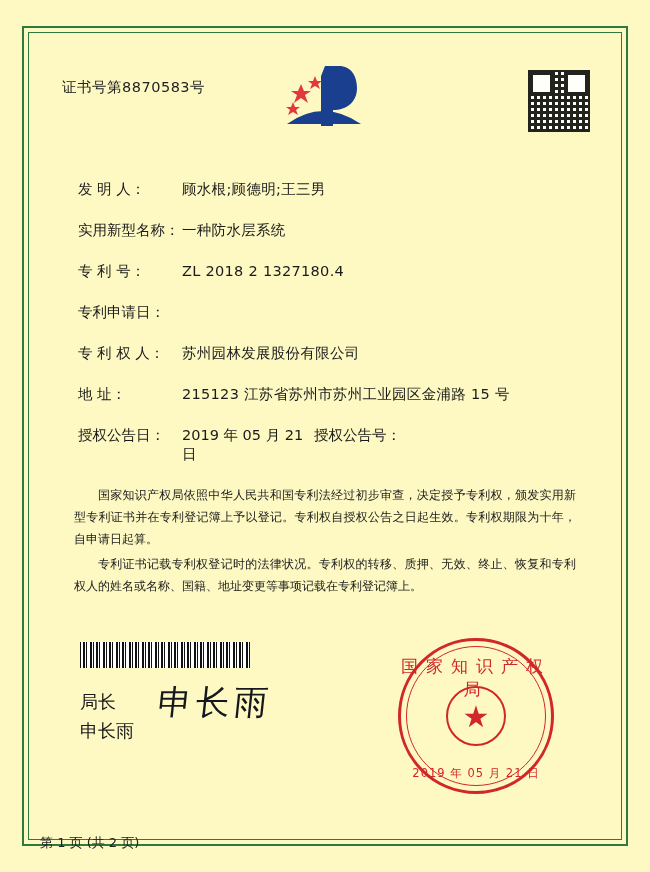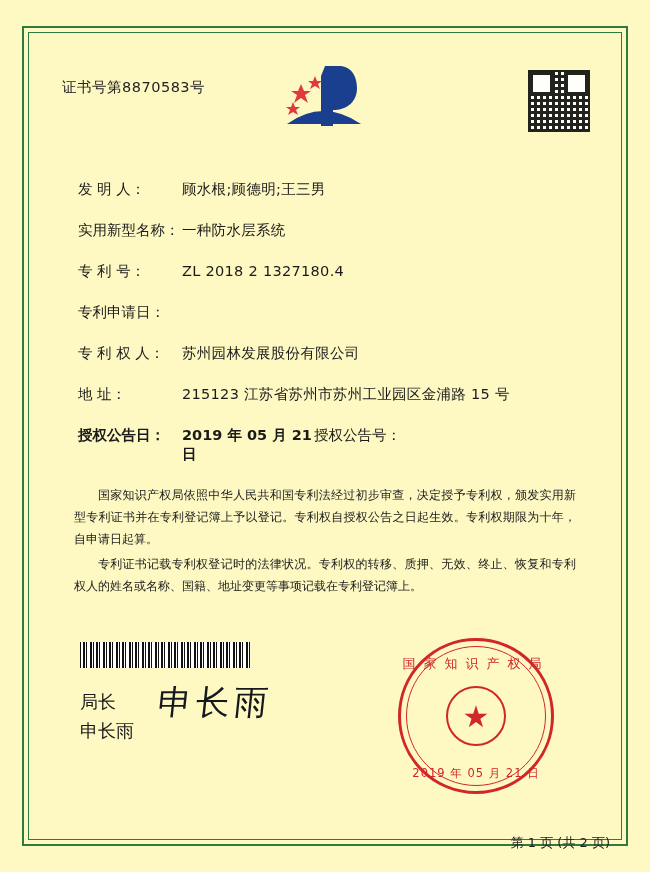--- a/index.html
+++ b/index.html
@@ -120,21 +120,21 @@
     flex: 1 1 auto;
     letter-spacing: 0.3px;
   }
   .field-split {
     display: flex;
     align-items: baseline;
     margin-bottom: 18px;
     font-size: 14.5px;
     font-family: "DejaVu Sans", sans-serif;
   }
-  .field-split .seg1 { width: 236px; display: flex; font-weight: bold; }
+  .field-split .seg1 { width: 236px; display: flex; }
   .field-split .seg2 { flex: 1; display: flex; }
   .field-split .lab { width: 104px; flex: 0 0 auto; }
   .field-split .lab2 { width: 104px; flex: 0 0 auto; }
 
   .paras {
     margin-top: 20px;
     padding: 0 34px;
     font-size: 12px;
     line-height: 1.85;
     text-align: justify;
@@ -206,37 +206,37 @@
     display: flex;
     align-items: center;
     justify-content: center;
     font-size: 30px;
     color: #d0262c;
   }
   .seal-text-top {
     position: absolute;
     left: 0; right: 0; top: 14px;
     text-align: center;
-    font-size: 13px;
+    font-size: 17px;
     letter-spacing: 8px;
     font-family: "DejaVu Sans", sans-serif;
   }
   .seal-text-bot {
     position: absolute;
     left: 0; right: 0; bottom: 10px;
     text-align: center;
     font-size: 11.5px;
     letter-spacing: 1px;
     font-family: "DejaVu Sans", sans-serif;
   }
   .page-no {
     position: absolute;
     left: 0; right: 0;
     bottom: -30px;
-    text-align: right;
+    text-align: left;
     font-size: 13px;
     font-family: "DejaVu Sans", sans-serif;
     color: #222;
   }
 </style>
 </head>
 <body>
 
 <div class="page">
   <div class="border-outer"></div>

